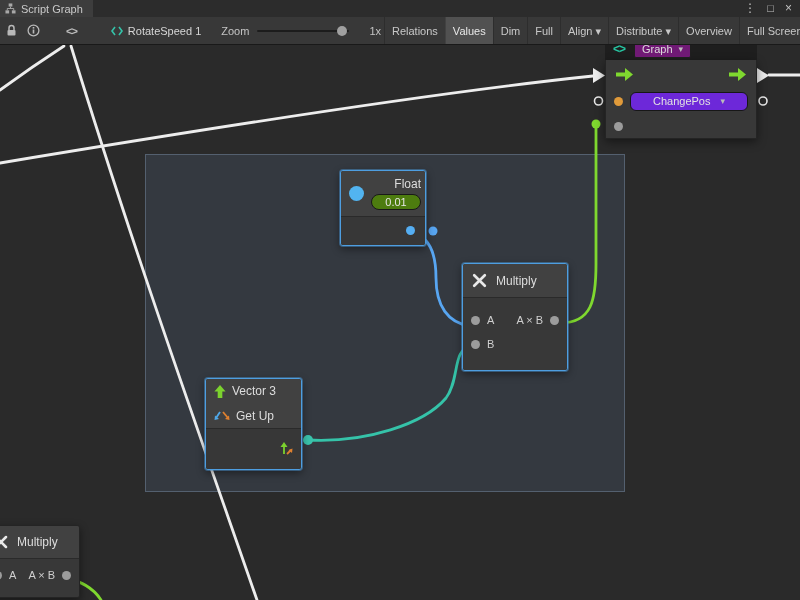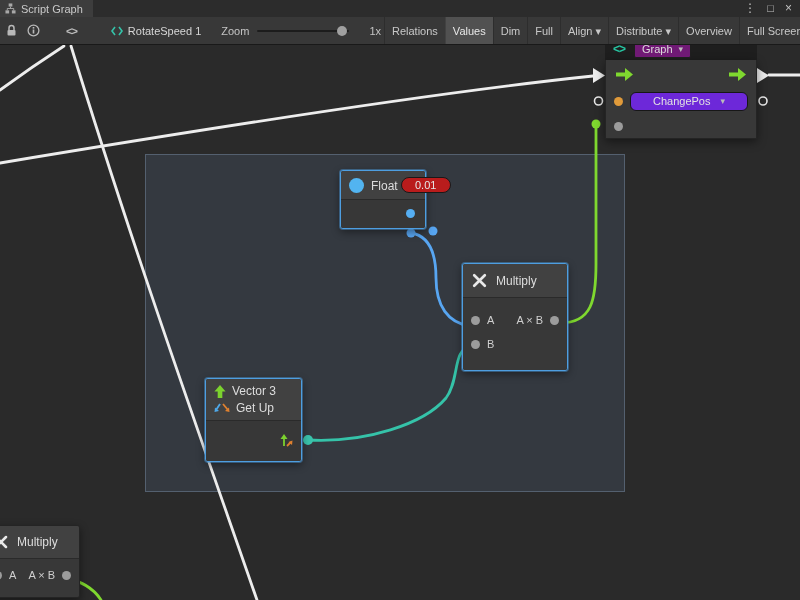--- a/index.html
+++ b/index.html
@@ -74,30 +74,30 @@
   .node-title{color:#DDDDDD;font-size:12px;}
   .node-footer{position:relative;background:#373737;border-radius:0 0 2px 2px;}
   .port-dot{width:9px;height:9px;border-radius:50%;background:#9C9C9C;display:inline-block;flex:none;}
   .port-dot.blue{background:#55AEF2;}
   .port-dot.orange{background:#E09A3A;}
   .port-row{display:flex;justify-content:space-between;align-items:center;height:20px;padding:2px 8px;color:#CFCFCF;}
   .port-side{display:flex;align-items:center;gap:7px;}
   
   .float-header{display:flex;align-items:center;gap:7px;background:#414141;border-bottom:1px solid #2A2A2A;padding:6px 8px;border-radius:2px 2px 0 0;}
   .float-icon{width:15px;height:15px;border-radius:50%;background:#52B4F0;flex:none;}
-  .float-col{display:flex;flex-direction:row;align-items:flex-end;gap:3px;flex:1;}
+  .float-col{display:flex;flex-direction:column;align-items:flex-end;gap:3px;flex:1;}
   .value-field{
-    background:#b91c1c;border:1px solid #191919;border-radius:8px;
+    background:#4d7c0f;border:1px solid #191919;border-radius:8px;
     width:44px;text-align:center;color:#E6E6E6;padding:1px 2px;font-size:11px;
   }
   
   .mult-body{padding:10px 0 14px 0;background:#383838;border-radius:0 0 2px 2px;}
   .mult-body.small{padding:4px 0 10px 0;}
   
-  .v3-header{display:flex;flex-direction:column;gap:3px;background:#414141;border-bottom:1px solid #2A2A2A;padding:5px 8px;border-radius:2px 2px 0 0;}
+  .v3-header{display:flex;flex-direction:column;gap:11px;background:#414141;border-bottom:1px solid #2A2A2A;padding:5px 8px;border-radius:2px 2px 0 0;}
   .v3-row{display:flex;align-items:center;gap:6px;}
   
   .vs-panel{position:absolute;left:605px;top:38px;width:152px;z-index:6;}
   .vs-breadcrumb{
     height:22px;background:#1E1E1E;display:flex;align-items:center;gap:9px;
     padding:0 8px;
   }
   .vs-logo{color:#26C6A2;font-weight:bold;font-size:12px;letter-spacing:-1px;}
   .vs-graph-btn{
     background:#701a75;border:1px solid #1E1E1E;border-radius:2px;height:15px;

